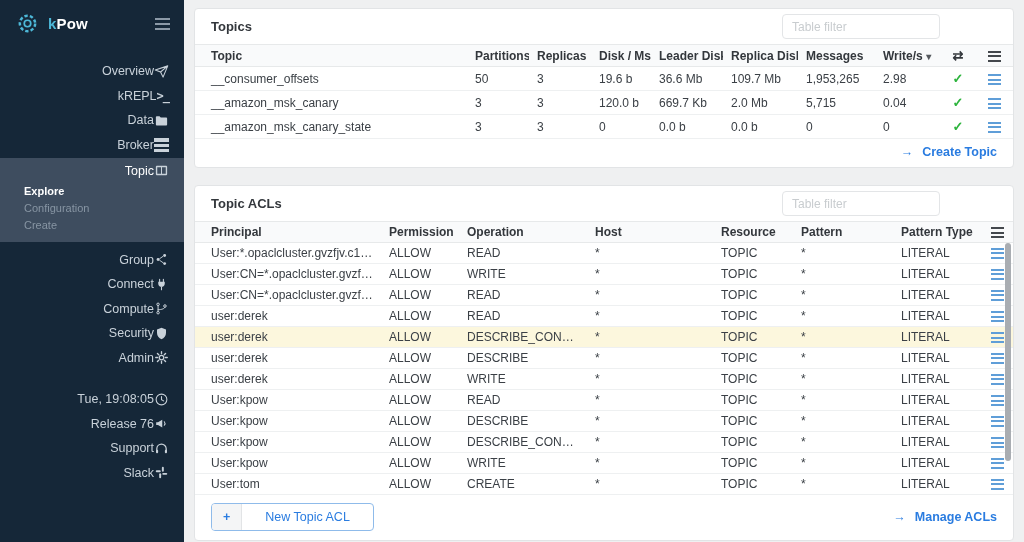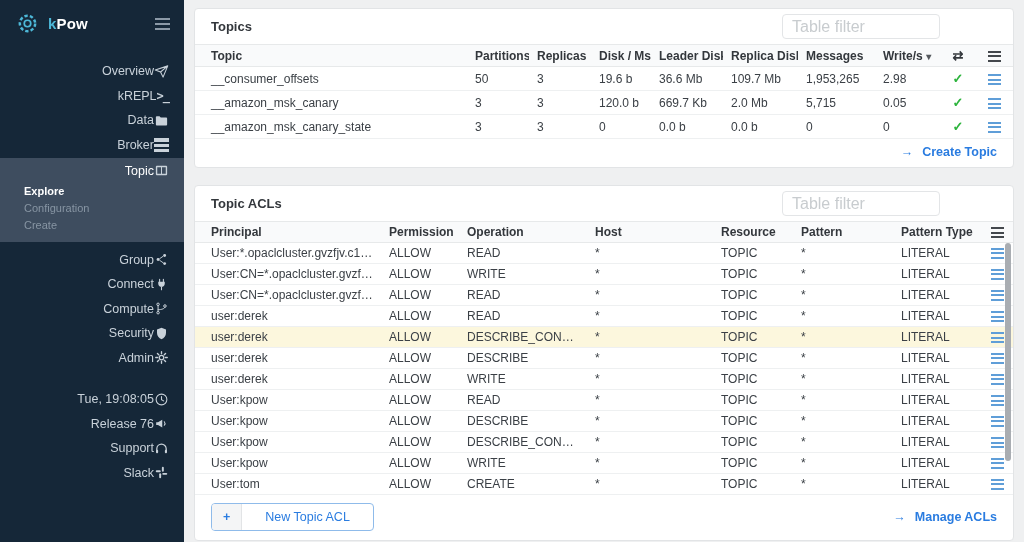--- a/index.html
+++ b/index.html
@@ -23,21 +23,21 @@
   .active-block .nav-item { padding-top:6px; }
   .sub-item { padding:2.5px 24px; font-size:11px; color:#8795a3; cursor:pointer; }
   .sub-item.current { color:#ffffff; font-weight:bold; }
   .footer-group { margin-top:17px; }
 
   
   main { flex:1; padding:8px 10px 0; }
   .card { background:#fff; border:1px solid #e2e4e6; border-radius:4px; margin-bottom:17px; }
   .card-head { display:flex; align-items:center; justify-content:space-between; padding:5px 73px 5px 16px; }
   .card-title { font-size:13px; font-weight:bold; color:#33373c; }
-  .filter-input { width:158px; height:25px; border:1px solid #e3e5e7; border-radius:4px; padding:0 9px; font-size:16px; color:#555; font-family:"Liberation Sans",sans-serif; outline:none; }
+  .filter-input { width:158px; height:25px; border:1px solid #e3e5e7; border-radius:4px; padding:0 9px; font-size:12px; color:#555; font-family:"Liberation Sans",sans-serif; outline:none; }
   .filter-input::placeholder { color:#c8cccf; }
 
   table { width:100%; border-collapse:collapse; table-layout:fixed; font-size:12px; color:#3b4046; }
   th { background:#f9fafb; border-top:1px solid #e7e9ea; border-bottom:1px solid #e7e9ea; font-weight:bold; color:#33373c; text-align:left; padding:3px 8px; white-space:nowrap; overflow:hidden; }
   td { border-bottom:1px solid #eef0f1; padding:4px 8px; white-space:nowrap; overflow:hidden; text-overflow:ellipsis; }
   .acl-tbl td { padding:3px 8px; }
   th:first-child, td:first-child { padding-left:16px; }
   .c-center { text-align:center; padding-left:4px; padding-right:4px; }
   .caret { color:#55595e; font-size:10px; }
   .swap { font-size:13px; color:#34383d; }
@@ -234,21 +234,21 @@
             <td class="c-center"><span class="list-ic blue"></span></td>
           </tr>
           <tr>
             <td>__amazon_msk_canary</td>
             <td>3</td>
             <td>3</td>
             <td>120.0 b</td>
             <td>669.7 Kb</td>
             <td>2.0 Mb</td>
             <td>5,715</td>
-            <td>0.05</td>
+            <td>0.04</td>
             <td class="c-center"><span class="check">✓</span></td>
             <td class="c-center"><span class="list-ic blue"></span></td>
           </tr>
           <tr>
             <td>__amazon_msk_canary_state</td>
             <td>3</td>
             <td>3</td>
             <td>0</td>
             <td>0.0 b</td>
             <td>0.0 b</td>

